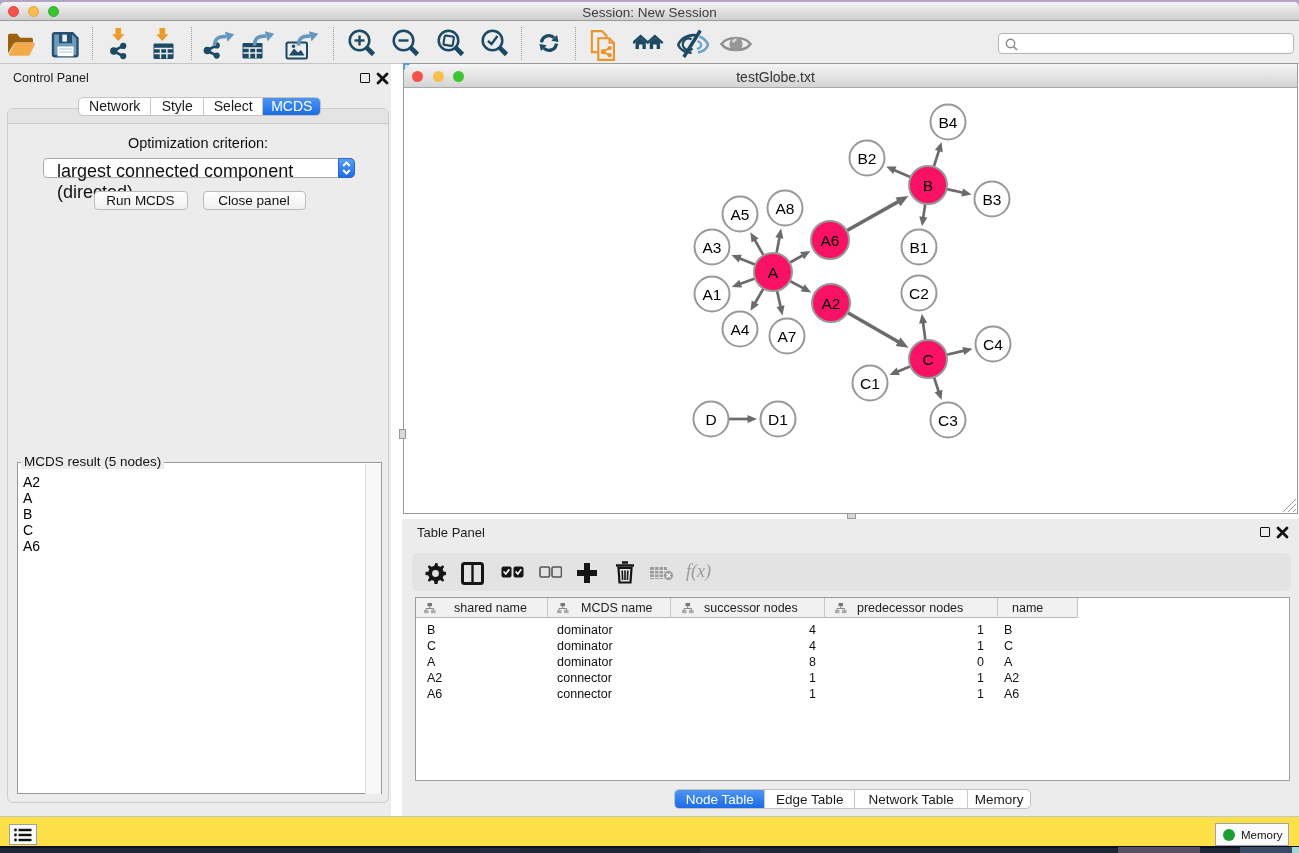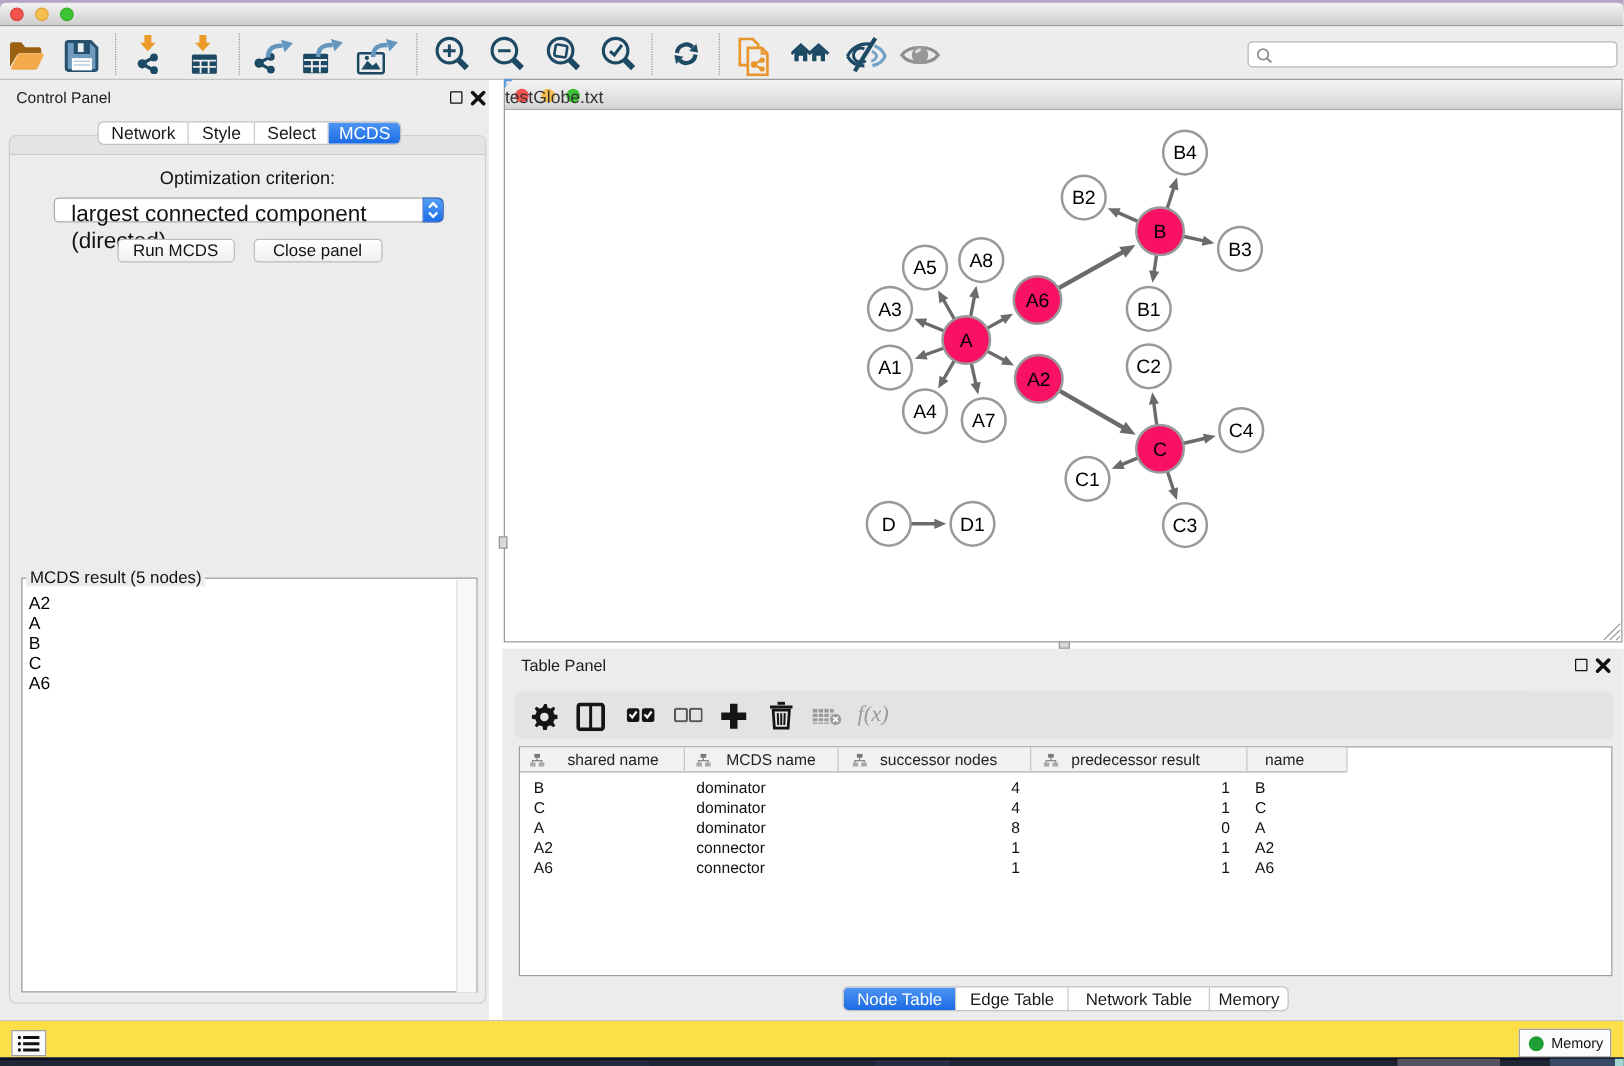--- a/index.html
+++ b/index.html
@@ -36,21 +36,21 @@
 #fieldset{left:17px;top:462px;width:365px;height:332px;background:#fff;border:1px solid #989898}
 #legend{left:21px;top:454px;font-size:13.5px;color:#111;background:#ececec;padding:0 3px}
 #mtrack{left:347px;top:1px;width:16px;height:330px;background:#f8f8f8;border-left:1px solid #ddd}
 .mitem{position:absolute;left:5px;font-size:14px;color:#000}
 
 #whitebg{left:391px;top:64px;width:908px;height:752px;background:#fff}
 
 #netwin{left:403px;top:63px;width:895px;height:451px;background:#fff;border:1px solid #9b9b9b}
 #nettitle{left:0;top:0;width:893px;height:24px;background:linear-gradient(#f5f5f5,#d4d4d4);border-bottom:1px solid #a8a8a8}
 #nettitle .tl{position:absolute;top:7px;width:11px;height:11px;border-radius:50%}
-#netname{left:0;top:4.5px;width:743px;text-align:left;font-size:14px;color:#333}
+#netname{left:0;top:4.5px;width:743px;text-align:center;font-size:14px;color:#333}
 
 #tpanel{left:402px;top:519px;width:897px;height:297px;background:#ececec}
 #tpTitle{left:15px;top:6px;font-size:13px;color:#1d1d1d}
 #ttoolbar{left:10px;top:34px;width:879px;height:38px;background:#e3e3e3;border-radius:6px}
 #ttable{left:13px;top:78px;width:875px;height:184px;background:#fff;border:1px solid #9e9e9e}
 #thead{left:0px;top:0px;width:661px;height:20px;background:#f1f1f1;border-bottom:1px solid #b5b5b5}
 .thsep{position:absolute;top:0;height:20px;width:0;border-left:1px solid #c6c6c6}
 .thlab{position:absolute;top:3px;font-size:12.5px;color:#222}
 .trow{position:absolute;font-size:12.5px;color:#111}
 .num{text-align:right}
@@ -62,20 +62,21 @@
 #membtn .dot{width:12px;height:12px;border-radius:50%;background:#1f9e35;margin-left:7px}
 #membtn span{font-size:11.5px;color:#111;margin-left:6px}
 </style></head>
 <body>
 <div id="whitebg" class="abs"></div>
 <div id="deskTop" class="abs"></div>
 <div id="titlebar" class="abs">
   <div class="tl" style="left:8px;background:#f2544d;border:0.5px solid #d8463f"></div>
   <div class="tl" style="left:28px;background:#f6bf50;border:0.5px solid #dda73e"></div>
   <div class="tl" style="left:47.5px;background:#3dc434;border:0.5px solid #34ad2c"></div>
+  <div id="title" class="abs">Session: New Session</div>
 </div>
 <div id="toolbar" class="abs">
     <svg class="ticon" style="left:7px;top:8px" width="30" height="26" viewBox="0 0 30 26">
       <path d="M1,22.5 L1,4.5 Q1,2.8 2.8,2.8 L10,2.8 L13.2,6.8 L24,6.8 Q26,6.8 26,8.8 L26,11.5 L9,11.5 Q7.3,11.5 6.5,13 L1,22.5 Z" fill="#9c6110"></path>
       <path d="M6.8,13.3 Q7.5,11.8 9.2,11.8 L26.6,11.8 Q28.6,11.8 27.8,13.6 L23.2,23.2 Q22.5,24.7 20.8,24.7 L3.2,24.7 Q1.2,24.7 2,22.9 Z" fill="#f4a94a"></path>
     </svg>
     <svg class="ticon" style="left:50px;top:7px" width="31" height="28" viewBox="0 0 31 28">
       <path d="M3,5 Q3,3.2 4.8,3.2 L22.5,3.2 L27.5,8.2 L27.5,24.5 Q27.5,26.3 25.7,26.3 L4.8,26.3 Q3,26.3 3,24.5 Z" fill="#6f9cbe" stroke="#27506e" stroke-width="2.4"></path>
       <rect x="9" y="3.2" width="13" height="10" fill="#27506e"></rect>
       <rect x="12.3" y="4.6" width="4.6" height="7" fill="#e9eff3"></rect>
@@ -463,21 +464,21 @@
       </svg>
       <svg class="abs" style="left:419px;top:5px" width="12" height="11" viewBox="0 0 12 11">
         <rect x="3.5" y="0" width="4.5" height="3.2" fill="#777"></rect>
         <rect x="0" y="7" width="4.5" height="3.2" fill="#aaa"></rect>
         <rect x="7" y="7" width="4.5" height="3.2" fill="#aaa"></rect>
         <path d="M5.7,3 L5.7,5.5 M2,7 L2,5.5 L9.5,5.5 L9.5,7" stroke="#888" fill="none" stroke-width="1"></path>
       </svg>
       <div class="thlab" style="left:38px">shared name</div>
       <div class="thlab" style="left:165px">MCDS name</div>
       <div class="thlab" style="left:288px">successor nodes</div>
-      <div class="thlab" style="left:441px">predecessor result</div>
+      <div class="thlab" style="left:441px">predecessor nodes</div>
       <div class="thlab" style="left:596px">name</div>
       <div class="trow" style="left:11px;top:25px">B</div>
       <div class="trow" style="left:141px;top:25px">dominator</div>
       <div class="trow num" style="left:300px;top:25px;width:100px">4</div>
       <div class="trow num" style="left:468px;top:25px;width:100px">1</div>
       <div class="trow" style="left:588px;top:25px">B</div>
       <div class="trow" style="left:11px;top:41px">C</div>
       <div class="trow" style="left:141px;top:41px">dominator</div>
       <div class="trow num" style="left:300px;top:41px;width:100px">4</div>
       <div class="trow num" style="left:468px;top:41px;width:100px">1</div>

